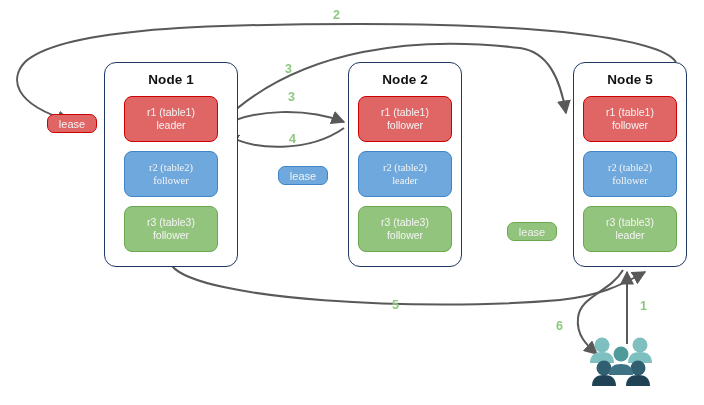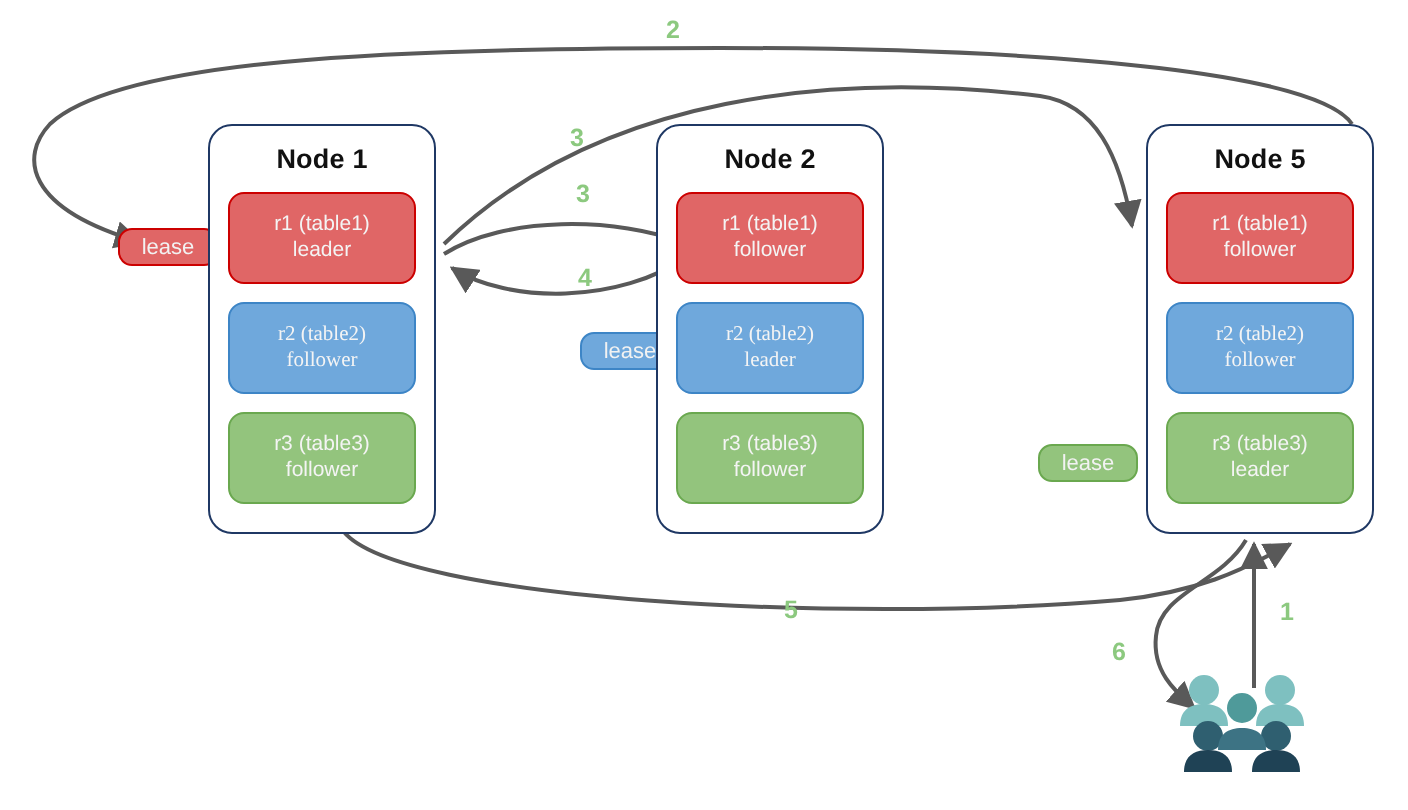--- a/index.html
+++ b/index.html
@@ -16,21 +16,21 @@
   .replicas{display:flex;flex-direction:column;align-items:center;gap:9px;margin-top:9px;}
   .rep{width:94px;height:46px;border-radius:8px;box-sizing:border-box;
        display:flex;flex-direction:column;align-items:center;justify-content:center;
        color:#f4f4f4;font-size:10.5px;line-height:13px;text-align:center;}
   .rep.red{background:#e06666;border:1.6px solid #cc0000;}
   .rep.blue{background:#6fa8dc;border:1.6px solid #3d85c6;font-family:Liberation Serif, serif;}
   .rep.green{background:#93c47d;border:1.6px solid #6aa84f;text-align:center;}
 
   .lease{position:absolute;box-sizing:border-box;border-radius:7px;
          display:flex;align-items:center;justify-content:center;
-         color:#f2f2f2;font-size:11px;height:19px;width:50px;margin-left:12px;}
+         color:#f2f2f2;font-size:11px;height:19px;width:50px;}
   .lease.red{background:#e06666;border:1.6px solid #cc0000;}
   .lease.blue{background:#6fa8dc;border:1.6px solid #3d85c6;}
   .lease.green{background:#93c47d;border:1.6px solid #6aa84f;}
 
   .step{position:absolute;color:#8cc97f;font-size:12.5px;font-weight:bold;}
 
   #users{position:absolute;left:586px;top:336px;width:70px;height:52px;}
 </style>
 </head>
 <body>
@@ -70,39 +70,39 @@
   <div class="lease red" style="left:47px;top:114px;">
     <span>lease</span>
   </div>
   <div class="lease blue" style="left:278px;top:166px;">
     <span>lease</span>
   </div>
   <div class="lease green" style="left:507px;top:222px;">
     <span>lease</span>
   </div>
 
-  <div class="node" style="left:104px;top:62px;width:114px;height:205px;">
+  <div class="node" style="left:104px;top:62px;width:134px;height:205px;">
     <div class="node-title">Node 1</div>
     <div class="replicas">
       <div class="rep red">
         <span>r1 (table1)</span>
         <span>leader</span>
       </div>
       <div class="rep blue">
         <span>r2 (table2)</span>
         <span>follower</span>
       </div>
       <div class="rep green">
         <span>r3 (table3)</span>
         <span>follower</span>
       </div>
     </div>
   </div>
 
-  <div class="node" style="left:328px;top:62px;width:114px;height:205px;">
+  <div class="node" style="left:348px;top:62px;width:114px;height:205px;">
     <div class="node-title">Node 2</div>
     <div class="replicas">
       <div class="rep red">
         <span>r1 (table1)</span>
         <span>follower</span>
       </div>
       <div class="rep blue">
         <span>r2 (table2)</span>
         <span>leader</span>
       </div>

